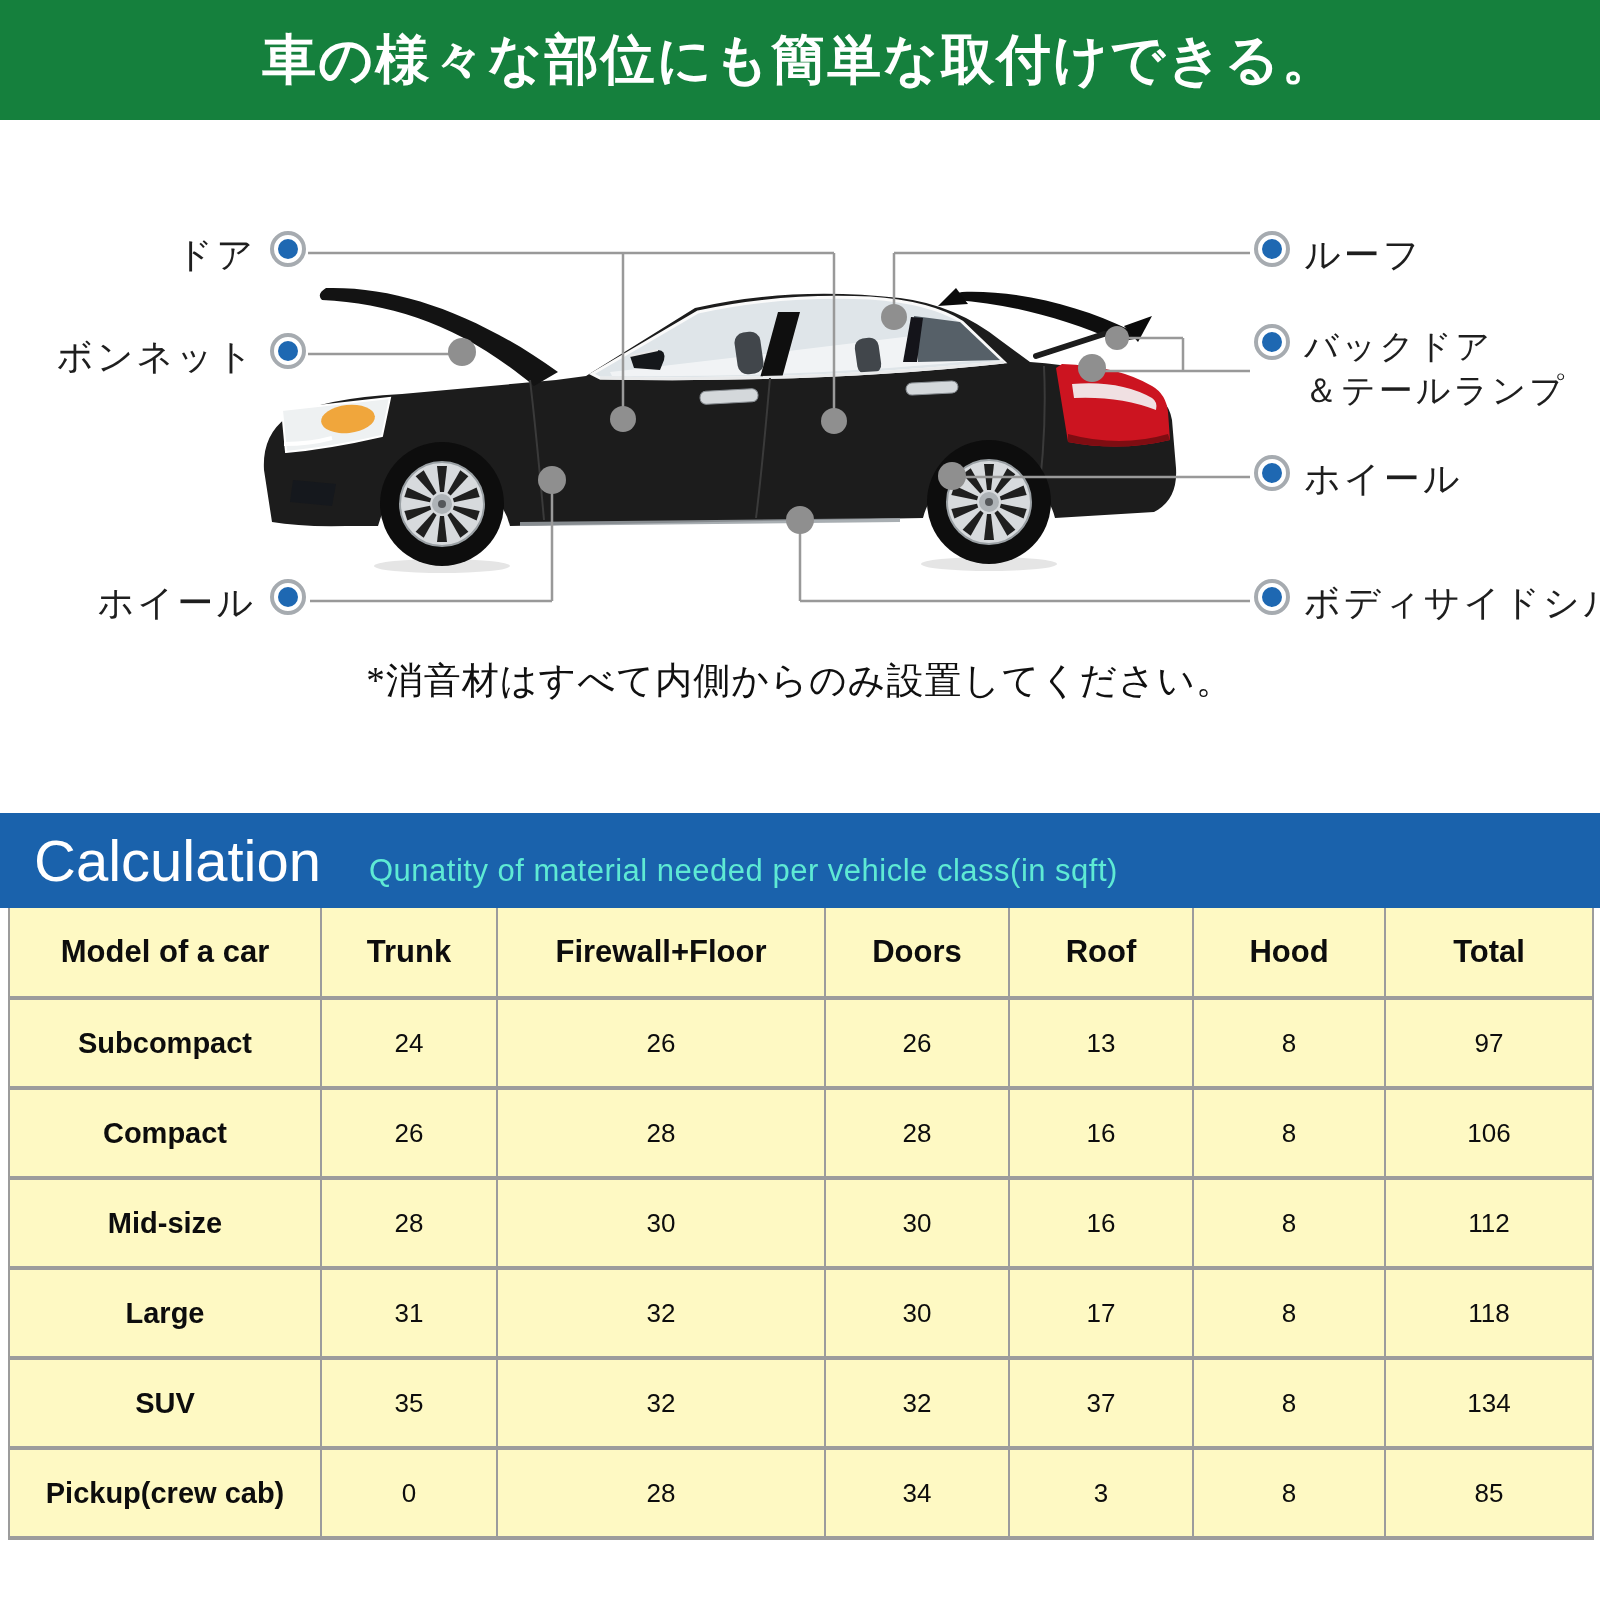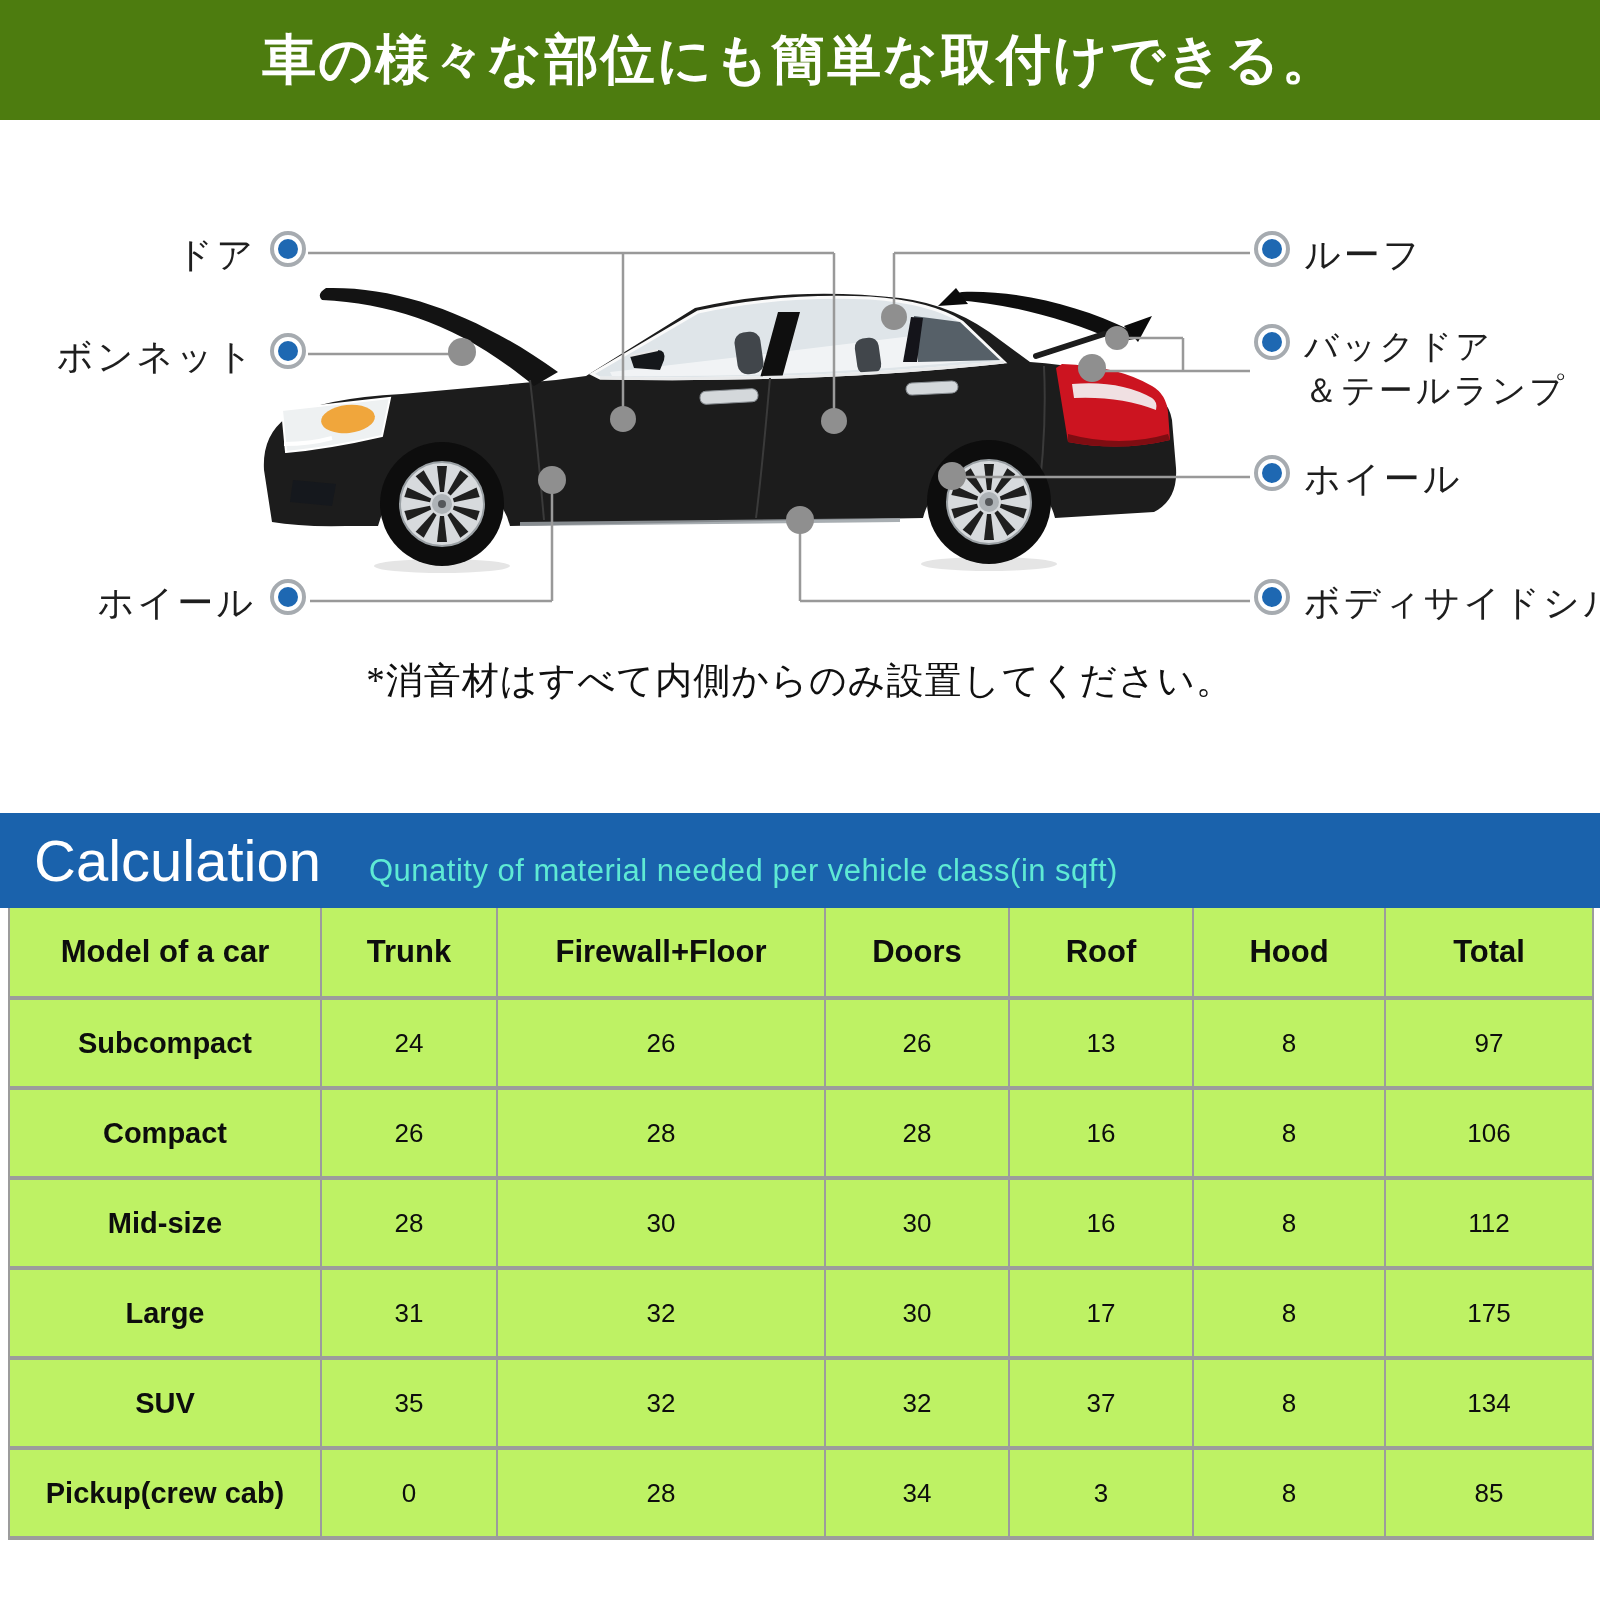--- a/index.html
+++ b/index.html
@@ -1,20 +1,20 @@
 <!DOCTYPE html>
 <html><head>
 <meta charset="utf-8">
 <style>
   html,body{margin:0;padding:0;background:#fff;}
   .page{position:relative;width:1600px;height:1600px;background:#ffffff;overflow:hidden;
         font-family:"Liberation Sans","DejaVu Sans",sans-serif;}
 
   
-  .banner{position:absolute;left:0;top:0;width:1600px;height:120px;background:#4d7c0f;
+  .banner{position:absolute;left:0;top:0;width:1600px;height:120px;background:#15803d;
           display:flex;align-items:center;justify-content:center;text-align:right;}
   .banner-title{color:#ffffff;font-size:54px;font-weight:600;letter-spacing:2px;}
 
   
   .art{position:absolute;left:0;top:0;width:1600px;height:1600px;pointer-events:none;}
 
   .callout{position:absolute;display:flex;align-items:flex-start;gap:14px;z-index:3;
            font-size:36px;color:#1e1e1e;font-weight:500;letter-spacing:3px;height:44px;}
   .callout.two-line{height:92px;}
   .callout .txt{white-space:nowrap;}
@@ -28,21 +28,21 @@
         letter-spacing:1px;z-index:3;}
 
   
   .calc-band{position:absolute;left:0;top:813px;width:1600px;height:95px;background:#1a62ac;
              display:flex;align-items:baseline;gap:48px;padding-left:34px;box-sizing:border-box;}
   .calc-title{color:#ffffff;font-size:58px;font-weight:400;line-height:95px;}
   .calc-subtitle{color:#5eead4;font-size:31px;font-weight:400;letter-spacing:.5px;}
 
   
   table.calc{position:absolute;left:8px;top:908px;width:1584px;border-collapse:collapse;
-             table-layout:fixed;background:#bef264;
+             table-layout:fixed;background:#fef9c3;
              border-left:2px solid #9c9c9c;border-right:2px solid #9c9c9c;border-bottom:4px solid #9c9c9c;}
   table.calc th,table.calc td{border-left:2px solid #9c9c9c;border-right:2px solid #9c9c9c;
              border-bottom:4px solid #9c9c9c;text-align:center;vertical-align:middle;color:#0d0d0d;}
   table.calc thead th{height:86px;font-size:31px;font-weight:700;}
   table.calc tbody td{height:84px;font-size:26px;font-weight:400;}
   table.calc tbody td.rowlabel{font-weight:700;font-size:29px;}
 </style>
 </head>
 <body>
 
@@ -274,21 +274,21 @@
         <td>8</td>
         <td>112</td>
       </tr>
       <tr>
         <td class="rowlabel">Large</td>
         <td>31</td>
         <td>32</td>
         <td>30</td>
         <td>17</td>
         <td>8</td>
-        <td>175</td>
+        <td>118</td>
       </tr>
       <tr>
         <td class="rowlabel">SUV</td>
         <td>35</td>
         <td>32</td>
         <td>32</td>
         <td>37</td>
         <td>8</td>
         <td>134</td>
       </tr>

